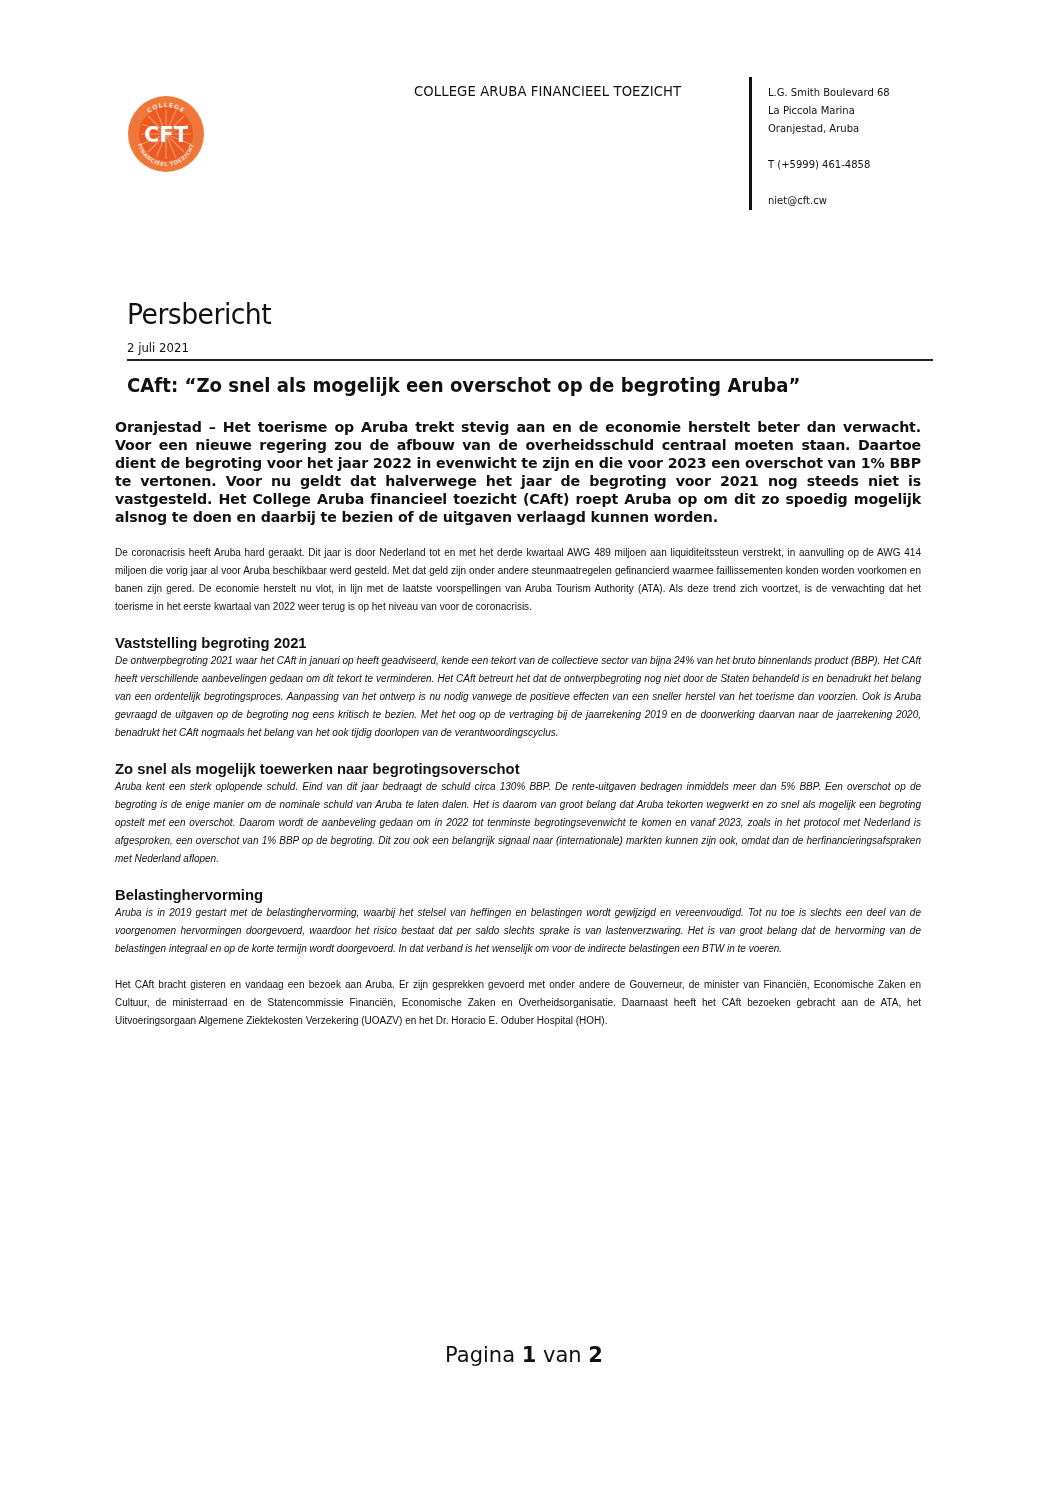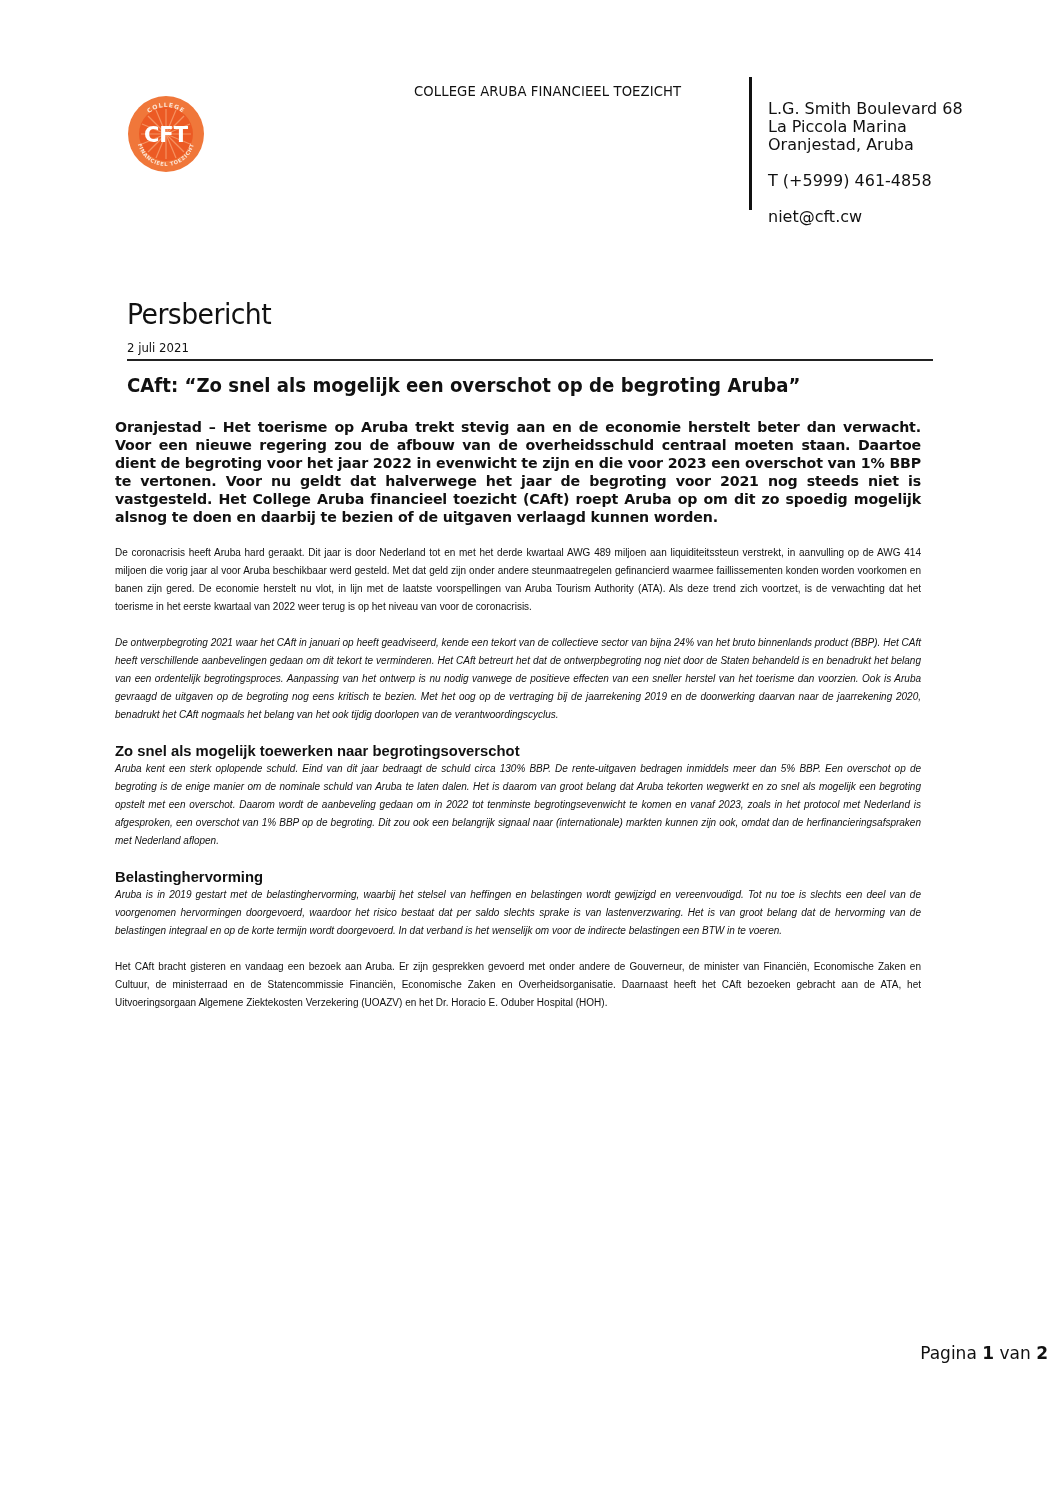--- a/index.html
+++ b/index.html
@@ -2,40 +2,40 @@
 <html><head>
 <meta charset="utf-8">
 <style>
   html, body { margin: 0; padding: 0; background: #ffffff; }
   body { width: 1058px; height: 1497px; position: relative; overflow: hidden;
          font-family: "DejaVu Sans", sans-serif; color: #111; }
   .logo { position: absolute; left: 127px; top: 95px; width: 78px; height: 78px; }
   .org-name { position: absolute; left: 414px; top: 84px; font-size: 13.2px; font-weight: normal;
               letter-spacing: 0.1px; white-space: nowrap; }
   .vline { position: absolute; left: 749px; top: 77px; width: 3px; height: 133px; background: #111; }
-  .address { position: absolute; left: 768px; top: 84px; font-size: 16px; line-height: 18px; margin-top: 16px; }
+  .address { position: absolute; left: 768px; top: 84px; font-size: 10px; line-height: 18px; }
   .address div { white-space: nowrap; }
   .address .gap { height: 18px; }
   .doc-type { position: absolute; left: 127px; top: 297px; font-size: 29px; font-weight: normal;
               font-family: "DejaVu Sans", sans-serif; letter-spacing: -0.6px; transform: scaleX(0.92); transform-origin: left; }
   .doc-date { position: absolute; left: 127px; top: 340px; font-size: 13px; transform: scaleX(0.9); transform-origin: left; }
   .hrule { position: absolute; left: 127px; top: 359px; width: 806px; height: 2px; background: #222; }
   .headline { position: absolute; left: 127px; top: 374px; font-size: 19.5px; font-weight: bold;
               white-space: nowrap; transform: scaleX(0.93); transform-origin: left; }
   .content { position: absolute; left: 115px; top: 418px; width: 806px; }
   .content p { margin: 0 0 18px 0; font-size: 10px; line-height: 18px; text-align: justify;
                font-family: "Liberation Sans", sans-serif; }
   .content p.lead { font-weight: bold; font-family: "DejaVu Sans", sans-serif; font-size: 14.2px;
                     letter-spacing: -0.15px; }
   .content h3 { margin: 0; font-size: 14.8px; line-height: 18px; font-weight: bold;
                 font-family: "Liberation Sans", sans-serif; }
   .content .sec { margin-bottom: 18px; }
   .content .sec p { margin: 0; font-style: italic; }
-  .footer { position: absolute; left: 0; width: 1048px; top: 1343px; text-align: right;
-            font-size: 17px; }
+  .footer { position: absolute; left: 0; width: 1048px; top: 1343px; text-align: center;
+            font-size: 21px; }
   .footer b { font-weight: bold; }
 </style>
 </head>
 <body>
 
 <div class="logo">
   <svg width="78" height="78" viewBox="0 0 78 78">
     <circle cx="39" cy="39" r="38" fill="#f0773a"></circle>
     <circle cx="39" cy="39" r="27" fill="#ec5a24"></circle>
     <g stroke="#f7a070" stroke-width="1.2" opacity="0.8">
@@ -76,20 +76,21 @@
 <div class="doc-type">Persbericht</div>
 <div class="doc-date">2 juli 2021</div>
 <div class="hrule"></div>
 <div class="headline">CAft: “Zo snel als mogelijk een overschot op de begroting Aruba”</div>
 
 <div class="content">
   <p class="lead">Oranjestad – Het toerisme op Aruba trekt stevig aan en de economie herstelt beter dan verwacht. Voor een nieuwe regering zou de afbouw van de overheidsschuld centraal moeten staan. Daartoe dient de begroting voor het jaar 2022 in evenwicht te zijn en die voor 2023 een overschot van 1% BBP te vertonen. Voor nu geldt dat halverwege het jaar de begroting voor 2021 nog steeds niet is vastgesteld. Het College Aruba financieel toezicht (CAft) roept Aruba op om dit zo spoedig mogelijk alsnog te doen en daarbij te bezien of de uitgaven verlaagd kunnen worden.</p>
   <p>De coronacrisis heeft Aruba hard geraakt. Dit jaar is door Nederland tot en met het derde kwartaal AWG 489 miljoen aan liquiditeitssteun verstrekt, in aanvulling op de AWG 414 miljoen die vorig jaar al voor Aruba beschikbaar werd gesteld. Met dat geld zijn onder andere steunmaatregelen gefinancierd waarmee faillissementen konden worden voorkomen en banen zijn gered. De economie herstelt nu vlot, in lijn met de laatste voorspellingen van Aruba Tourism Authority (ATA). Als deze trend zich voortzet, is de verwachting dat het toerisme in het eerste kwartaal van 2022 weer terug is op het niveau van voor de coronacrisis.</p>
 
   <div class="sec">
+    <h3>Vaststelling begroting 2021</h3>
     <p>De ontwerpbegroting 2021 waar het CAft in januari op heeft geadviseerd, kende een tekort van de collectieve sector van bijna 24% van het bruto binnenlands product (BBP). Het CAft heeft verschillende aanbevelingen gedaan om dit tekort te verminderen. Het CAft betreurt het dat de ontwerpbegroting nog niet door de Staten behandeld is en benadrukt het belang van een ordentelijk begrotingsproces. Aanpassing van het ontwerp is nu nodig vanwege de positieve effecten van een sneller herstel van het toerisme dan voorzien. Ook is Aruba gevraagd de uitgaven op de begroting nog eens kritisch te bezien. Met het oog op de vertraging bij de jaarrekening 2019 en de doorwerking daarvan naar de jaarrekening 2020, benadrukt het CAft nogmaals het belang van het ook tijdig doorlopen van de verantwoordingscyclus.</p>
   </div>
 
   <div class="sec">
     <h3>Zo snel als mogelijk toewerken naar begrotingsoverschot</h3>
     <p>Aruba kent een sterk oplopende schuld. Eind van dit jaar bedraagt de schuld circa 130% BBP. De rente-uitgaven bedragen inmiddels meer dan 5% BBP. Een overschot op de begroting is de enige manier om de nominale schuld van Aruba te laten dalen. Het is daarom van groot belang dat Aruba tekorten wegwerkt en zo snel als mogelijk een begroting opstelt met een overschot. Daarom wordt de aanbeveling gedaan om in 2022 tot tenminste begrotingsevenwicht te komen en vanaf 2023, zoals in het protocol met Nederland is afgesproken, een overschot van 1% BBP op de begroting. Dit zou ook een belangrijk signaal naar (internationale) markten kunnen zijn ook, omdat dan de herfinancieringsafspraken met Nederland aflopen.</p>
   </div>
 
   <div class="sec">
     <h3>Belastinghervorming</h3>

